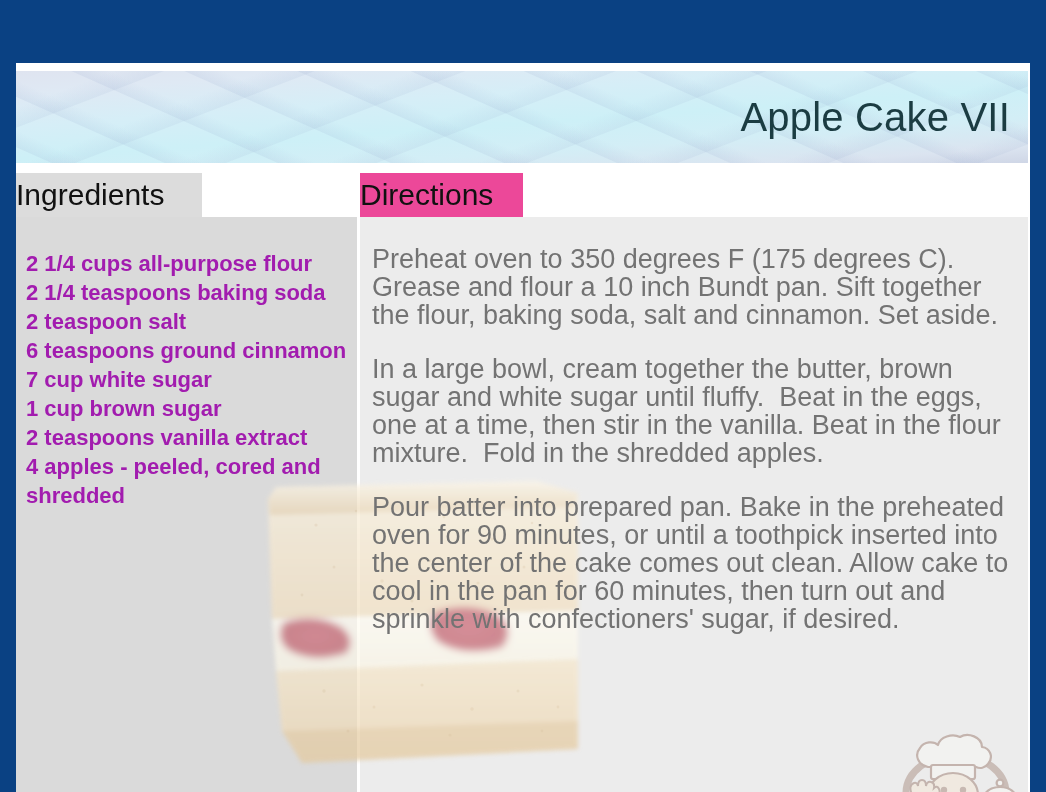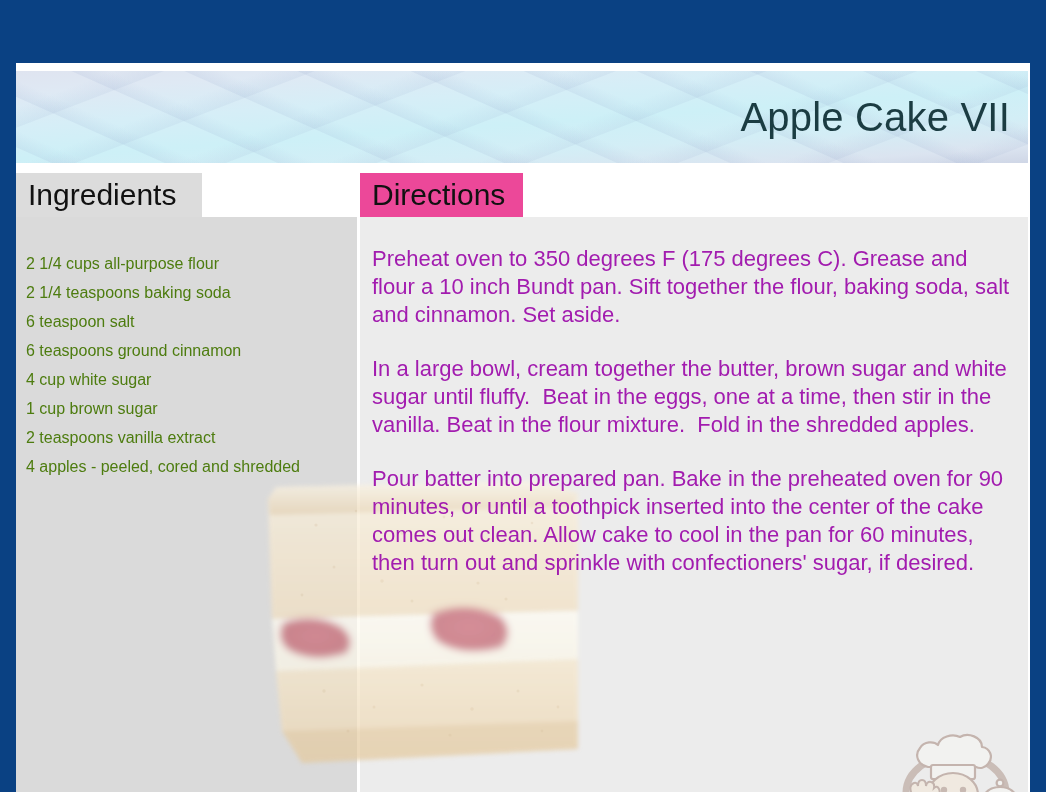--- a/index.html
+++ b/index.html
@@ -83,21 +83,20 @@
     background: #dcdcdc;
     display: flex;
     align-items: center;
     box-sizing: border-box;
   }
   .section-tab .tab-label {
     font-size: 30px;
     font-weight: 400;
     color: #111111;
     line-height: 1;
-    padding-left: 12px;
   }
   #ingredients-tab {
     left: 0px;
     top: 110px;
     width: 186px;
     background: #dcdcdc;
   }
   #directions-tab {
     left: 344px;
     top: 110px;
@@ -128,37 +127,38 @@
 
   
   #ingredients-list {
     position: relative;
     z-index: 3;
     margin: 0;
     padding: 32px 10px 0 10px;
     list-style: none;
   }
   #ingredients-list li {
-    font-size: 16px;
+    font-size: 22px;
     line-height: 29px;
-    color: #4d7c0f;
+    color: #a21caf;
     white-space: pre-wrap;
+    font-weight: bold;
   }
 
   
   #directions-body {
     position: relative;
     z-index: 3;
     padding: 28px 16px 0 12px;
   }
   #directions-body p {
     margin: 0 0 26px 0;
-    font-size: 22px;
+    font-size: 27px;
     line-height: 28px;
-    color: #a21caf;
+    color: #737373;
     white-space: pre-wrap;
   }
 
   
   #cake-photo {
     position: absolute;
     left: 190px;
     top: 400px;
     width: 420px;
     height: 345px;
@@ -194,23 +194,23 @@
     </div>
 
     <div id="directions-tab" class="section-tab">
       <span class="tab-label">Directions</span>
     </div>
 
     <div id="ingredients-panel" class="panel">
       <ul id="ingredients-list">
         <li>2 1/4 cups all-purpose flour</li>
         <li>2 1/4 teaspoons baking soda</li>
-        <li>6 teaspoon salt</li>
+        <li>2 teaspoon salt</li>
         <li>6 teaspoons ground cinnamon</li>
-        <li>4 cup white sugar</li>
+        <li>7 cup white sugar</li>
         <li>1 cup brown sugar</li>
         <li>2 teaspoons vanilla extract</li>
         <li>4 apples - peeled, cored and shredded</li>
       </ul>
     </div>
 
     <div id="directions-panel" class="panel">
       <div id="directions-body">
         <p>Preheat oven to 350 degrees F (175 degrees C). Grease and flour a 10 inch Bundt pan. Sift together the flour, baking soda, salt and cinnamon. Set aside.</p>
         <p>In a large bowl, cream together the butter, brown sugar and white sugar until fluffy.  Beat in the eggs, one at a time, then stir in the vanilla. Beat in the flour mixture.  Fold in the shredded apples.</p>

